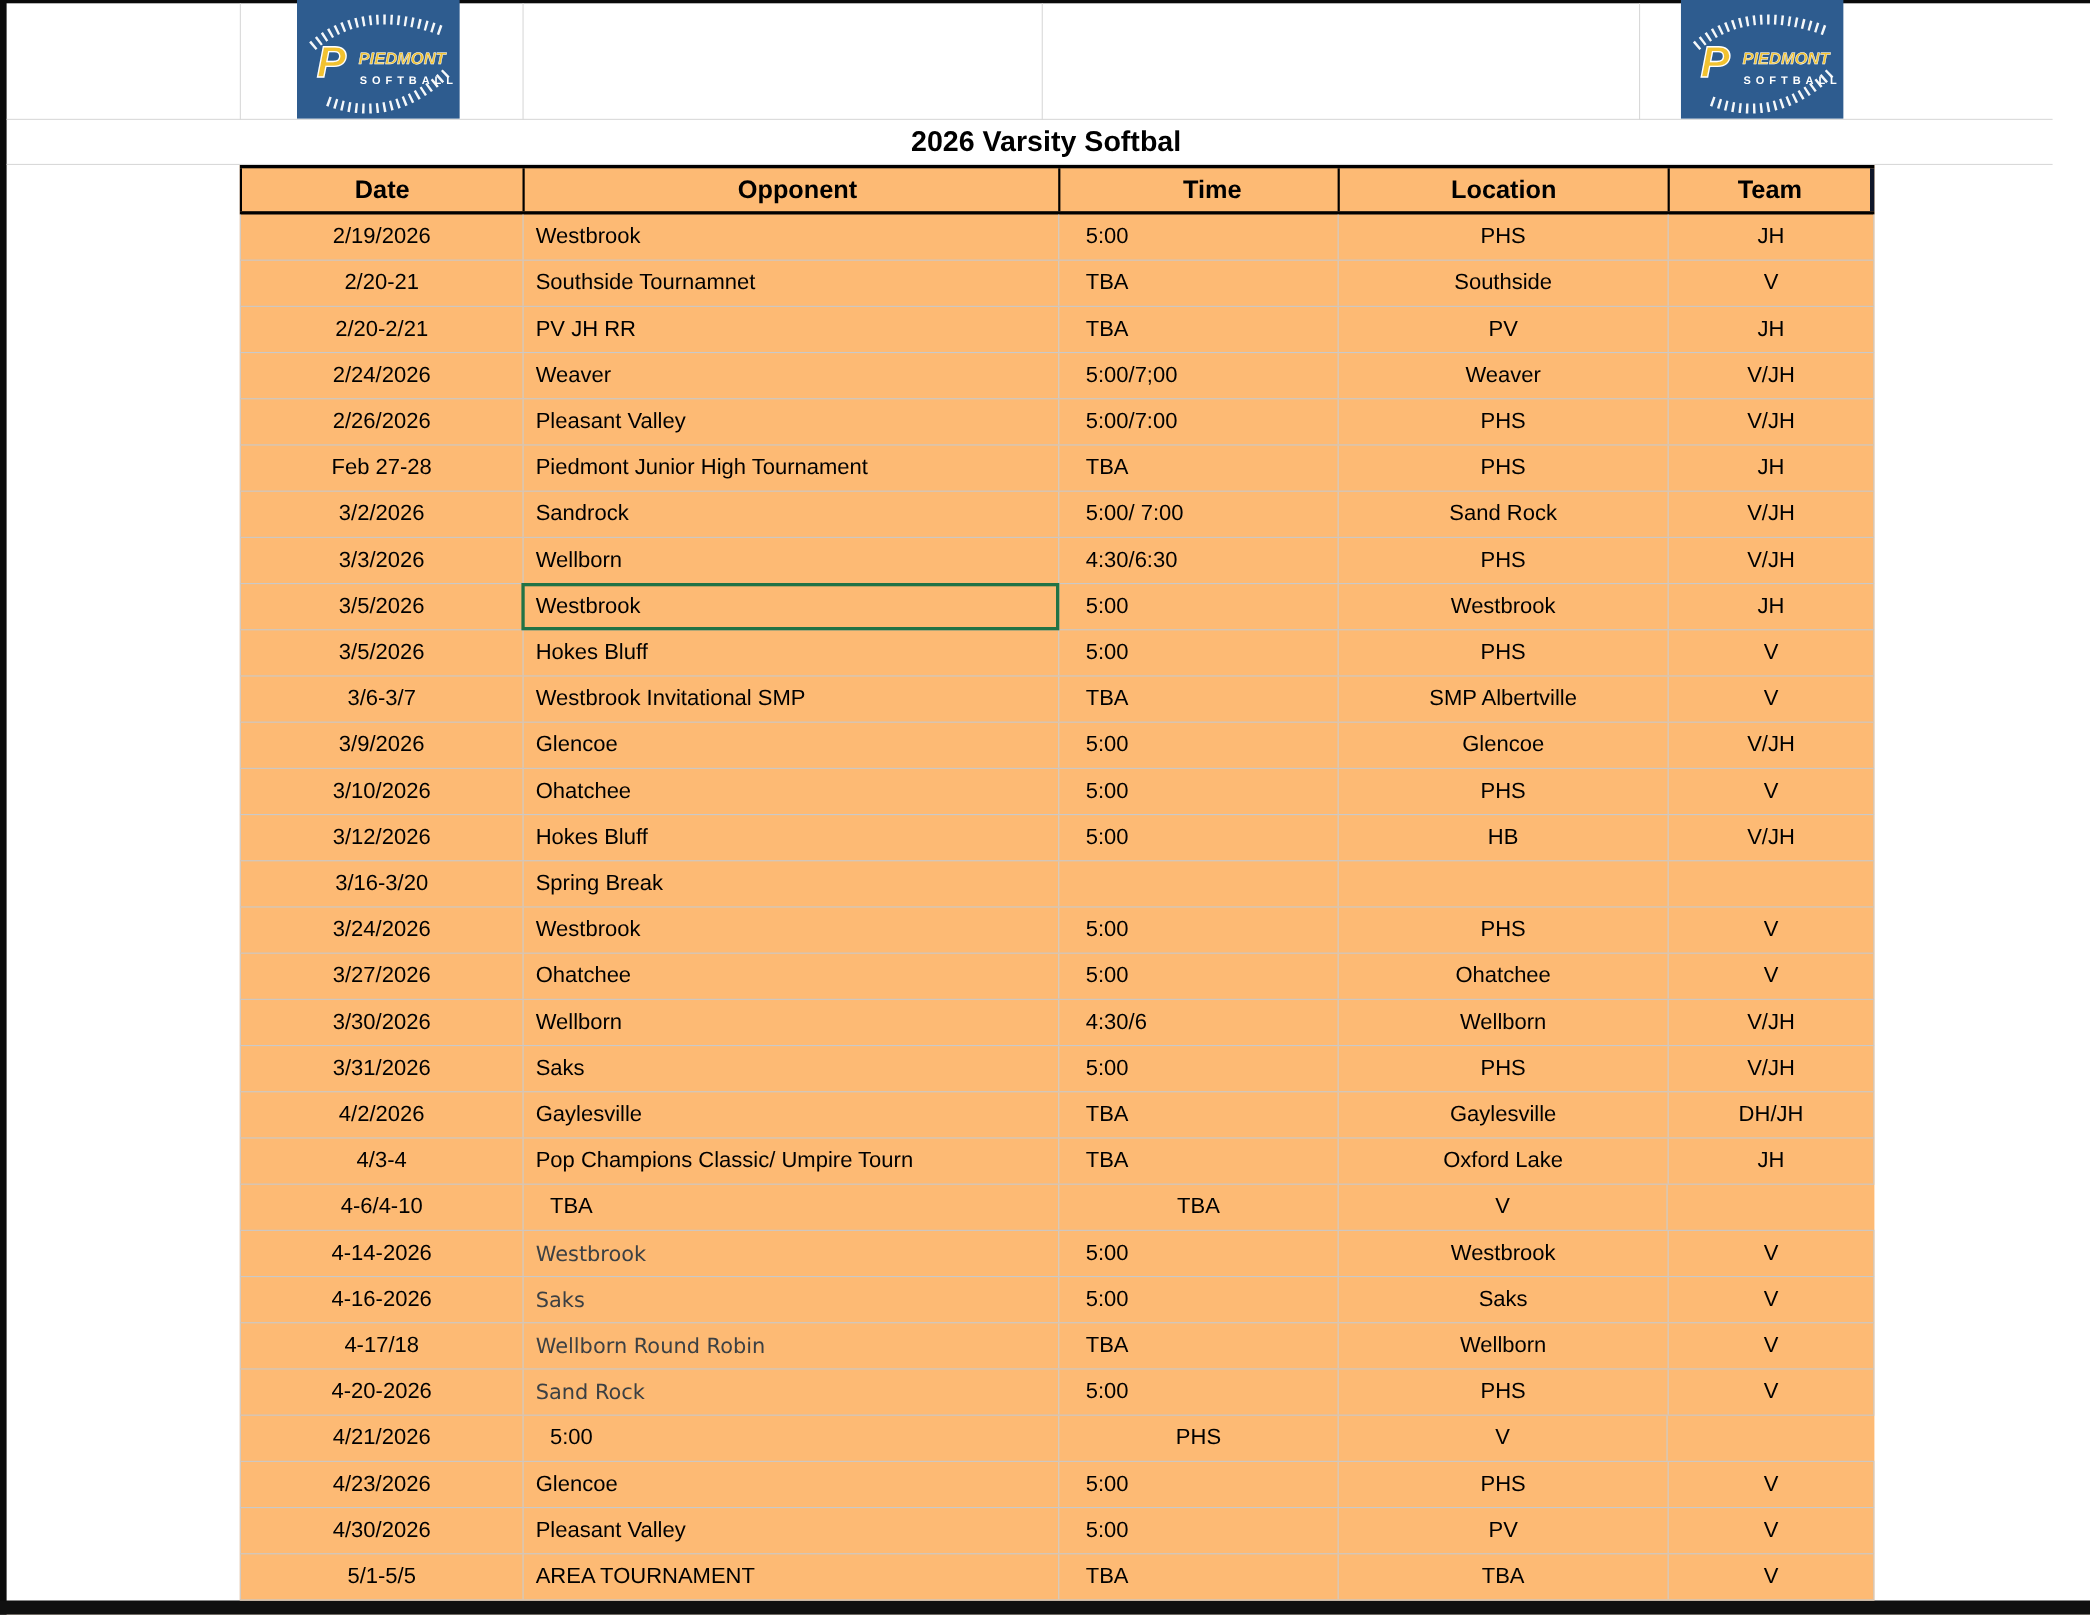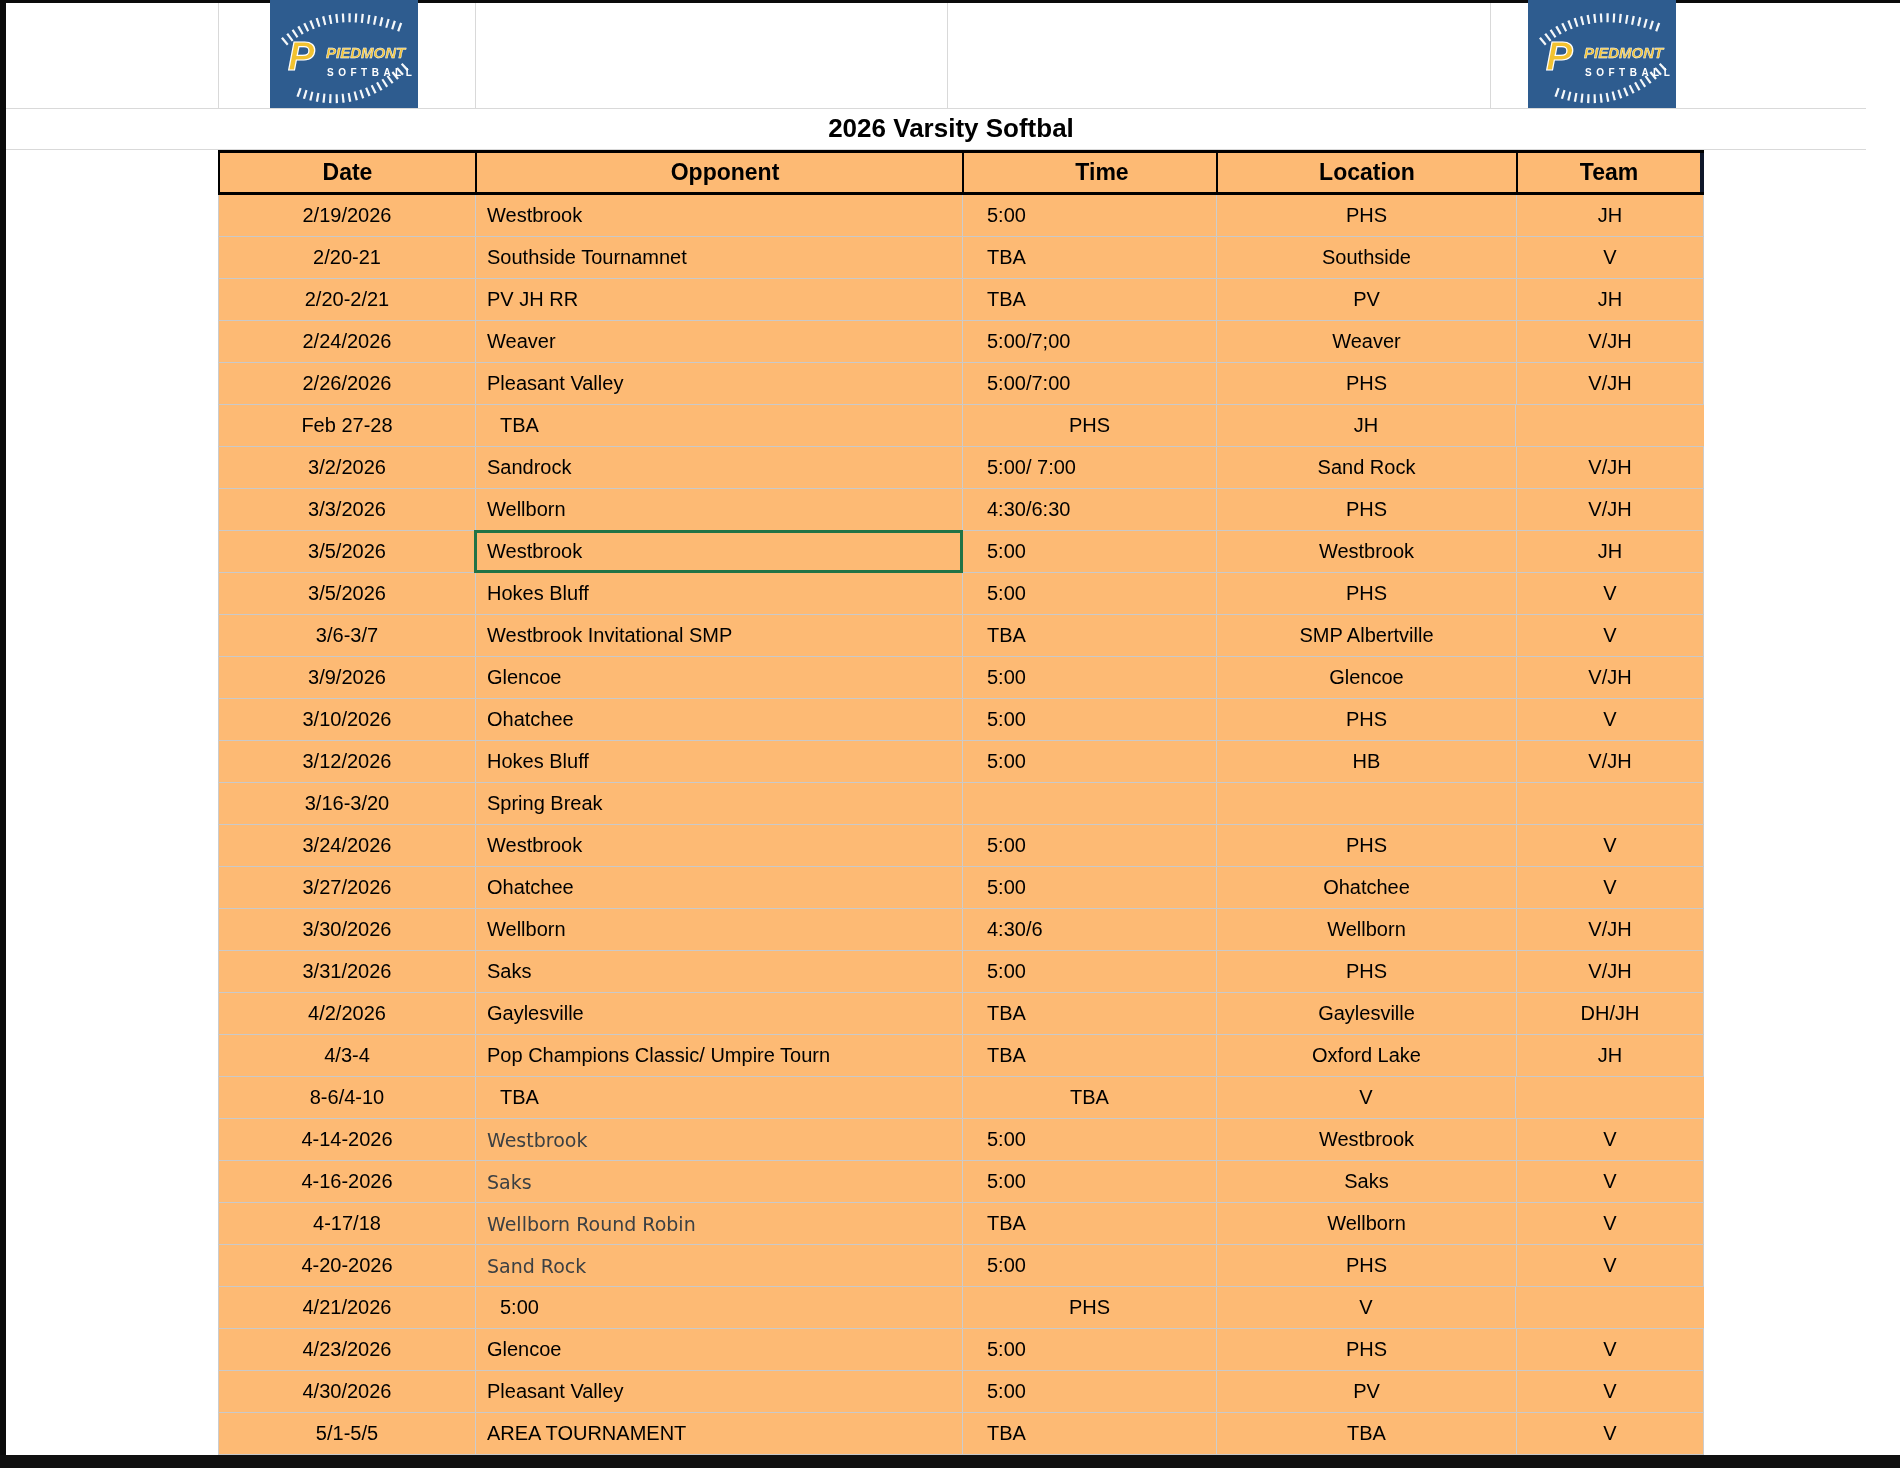--- a/index.html
+++ b/index.html
@@ -145,20 +145,21 @@
       </div>
       <div class="row data">
         <div class="cell c0">2/26/2026</div>
         <div class="cell c1">Pleasant Valley</div>
         <div class="cell c2">5:00/7:00</div>
         <div class="cell c3">PHS</div>
         <div class="cell c4">V/JH</div>
       </div>
       <div class="row data">
         <div class="cell c0">Feb 27-28</div>
+        <div class="cell c1">Piedmont Junior High Tournament</div>
         <div class="cell c2">TBA</div>
         <div class="cell c3">PHS</div>
         <div class="cell c4">JH</div>
       </div>
       <div class="row data">
         <div class="cell c0">3/2/2026</div>
         <div class="cell c1">Sandrock</div>
         <div class="cell c2">5:00/ 7:00</div>
         <div class="cell c3">Sand Rock</div>
         <div class="cell c4">V/JH</div>
@@ -255,21 +256,21 @@
         <div class="cell c4">DH/JH</div>
       </div>
       <div class="row data">
         <div class="cell c0">4/3-4</div>
         <div class="cell c1">Pop Champions Classic/ Umpire Tourn</div>
         <div class="cell c2">TBA</div>
         <div class="cell c3">Oxford Lake</div>
         <div class="cell c4">JH</div>
       </div>
       <div class="row data">
-        <div class="cell c0">8-6/4-10</div>
+        <div class="cell c0">4-6/4-10</div>
         <div class="cell c2">TBA</div>
         <div class="cell c3">TBA</div>
         <div class="cell c4">V</div>
       </div>
       <div class="row data">
         <div class="cell c0">4-14-2026</div>
         <div class="cell c1 alt">Westbrook</div>
         <div class="cell c2">5:00</div>
         <div class="cell c3">Westbrook</div>
         <div class="cell c4">V</div>

